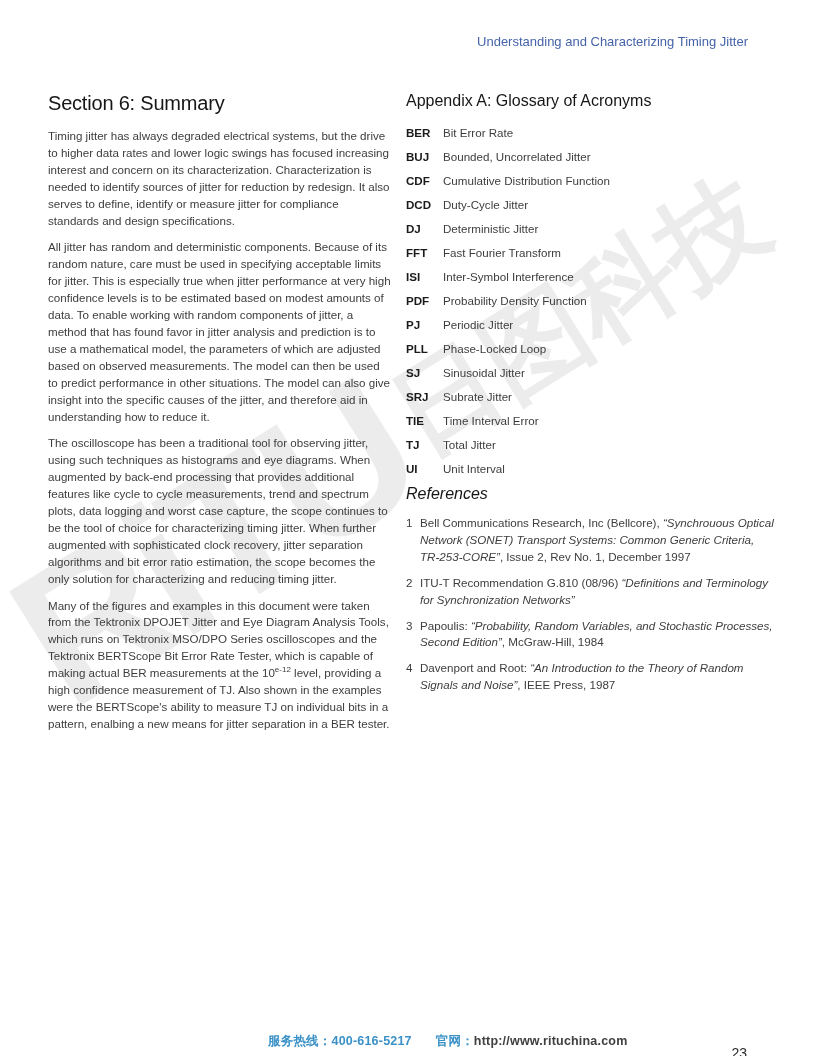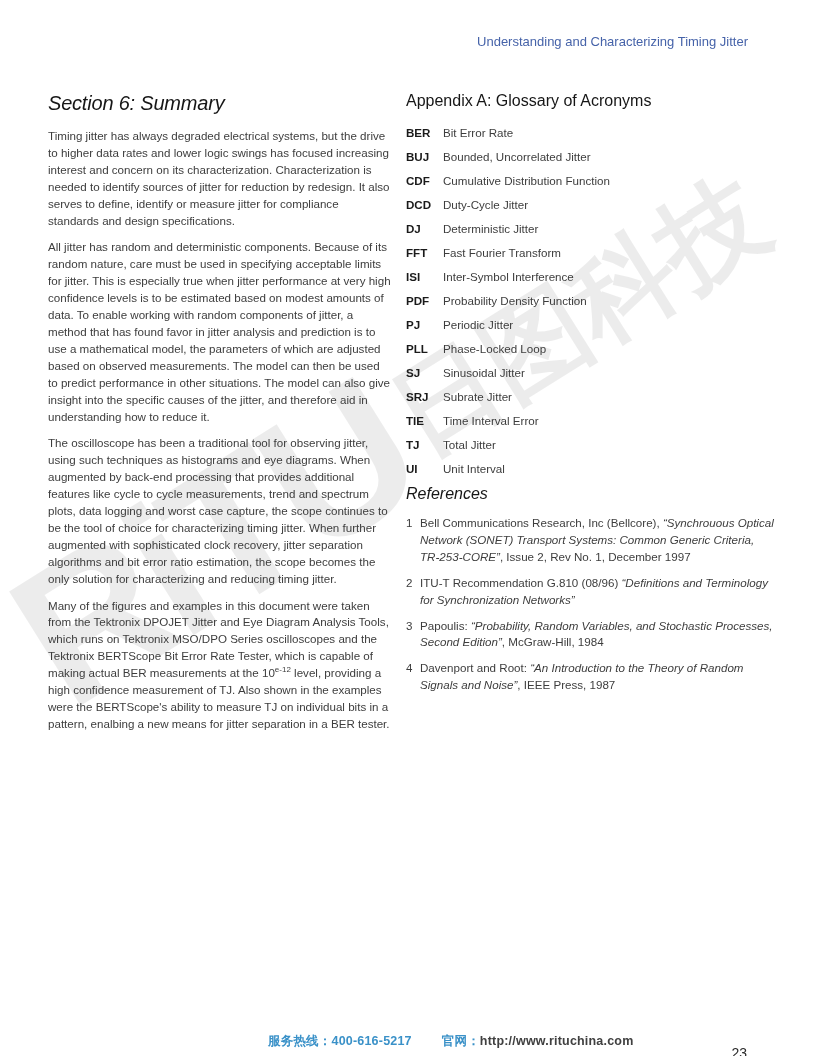--- a/index.html
+++ b/index.html
@@ -18,21 +18,21 @@
   .wm-cjk{font-size:104px;font-weight:700;line-height:1;}
   
   .header-title{
     position:absolute;top:34px;right:68px;z-index:1;
     font-size:13px;color:#4663a9;
   }
   
   .left-col{position:absolute;left:48px;top:92px;width:344px;z-index:1;}
   .right-col{position:absolute;left:406px;top:92px;width:368px;z-index:1;}
   .section-title{
-    font-size:20px;font-weight:400;color:#161616;margin:0 0 13px 0;letter-spacing:-0.2px;font-style:italic;
+    font-size:20px;font-weight:400;color:#161616;margin:0 0 13px 0;letter-spacing:-0.2px;
   }
   .para{font-size:11.6px;line-height:16.9px;color:#3d3d3d;margin:0 0 10px 0;}
   .appendix-title,.references-title{
     font-size:16px;font-weight:400;color:#161616;margin:0 0 15px 0;
   }
   .references-title{margin:2px 0 12px 0;font-style:italic;}
   .g-row{display:flex;font-size:11.6px;line-height:16.9px;margin-bottom:7.1px;}
   .g-abbr{width:37px;flex-shrink:0;font-weight:700;color:#1a1a1a;}
   .g-def{color:#3d3d3d;}
   .ref{display:flex;font-size:11.6px;line-height:16.9px;color:#3d3d3d;margin-bottom:9px;}
@@ -40,21 +40,21 @@
   .ref-text{flex:1;}
   .it{font-style:italic;}
   sup{font-size:8px;line-height:0;}
   
   .page-number{
     position:absolute;top:1009px;right:69px;z-index:1;
     font-size:14px;color:#2b2b2b;margin-top:36px;
   }
   .footer{
     position:absolute;left:268px;bottom:6px;z-index:1;
-    display:flex;gap:30px;font-size:12.5px;font-weight:700;color:#3a91c8;
+    display:flex;gap:24px;font-size:12.5px;font-weight:700;color:#3a91c8;
     letter-spacing:0.2px;
   }
   .footer a{color:#404040;text-decoration:none;}
 </style>
 </head>
 <body>
 
 <div class="page">
 
   <div class="watermark">

